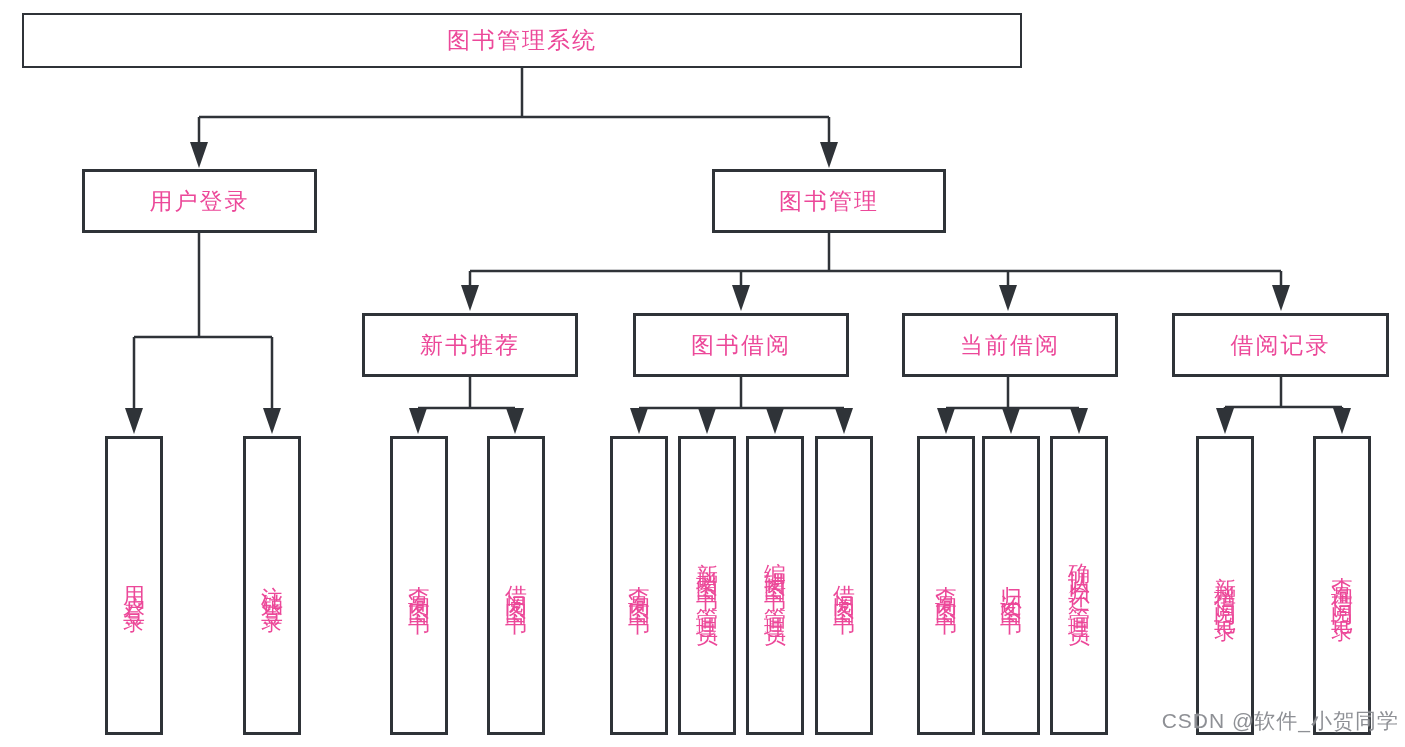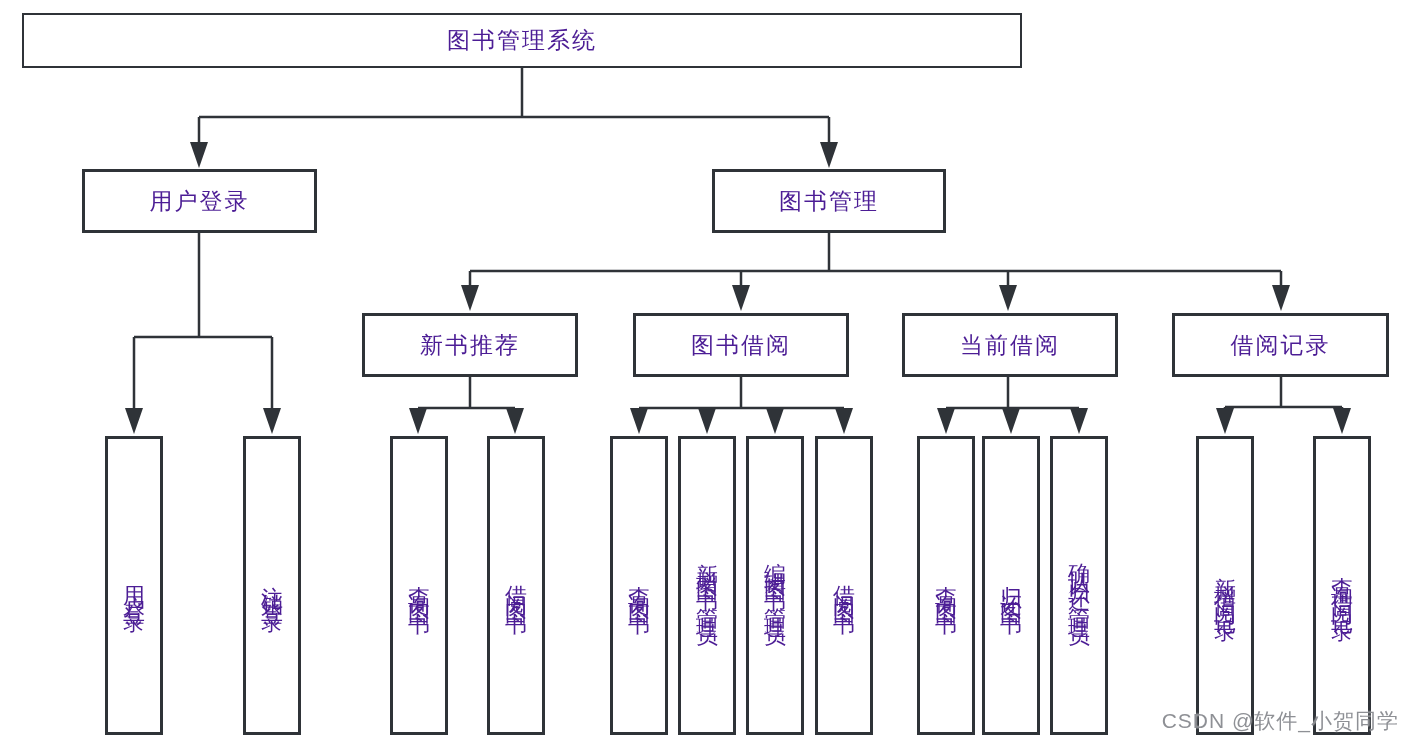--- a/index.html
+++ b/index.html
@@ -18,21 +18,21 @@
     pointer-events: none;
   }
   .node {
     position: absolute;
     box-sizing: border-box;
     background: #ffffff;
     border: 3px solid #2f3338;
     display: flex;
     align-items: center;
     justify-content: center;
-    color: #4c1d95;
+    color: #ec4899;
     font-size: 23px;
     letter-spacing: 2px;
     white-space: nowrap;
   }
   .node.root { border-width: 2.5px; }
   .leaf {
     top: 436px;
     width: 58px;
     height: 299px;
   }

